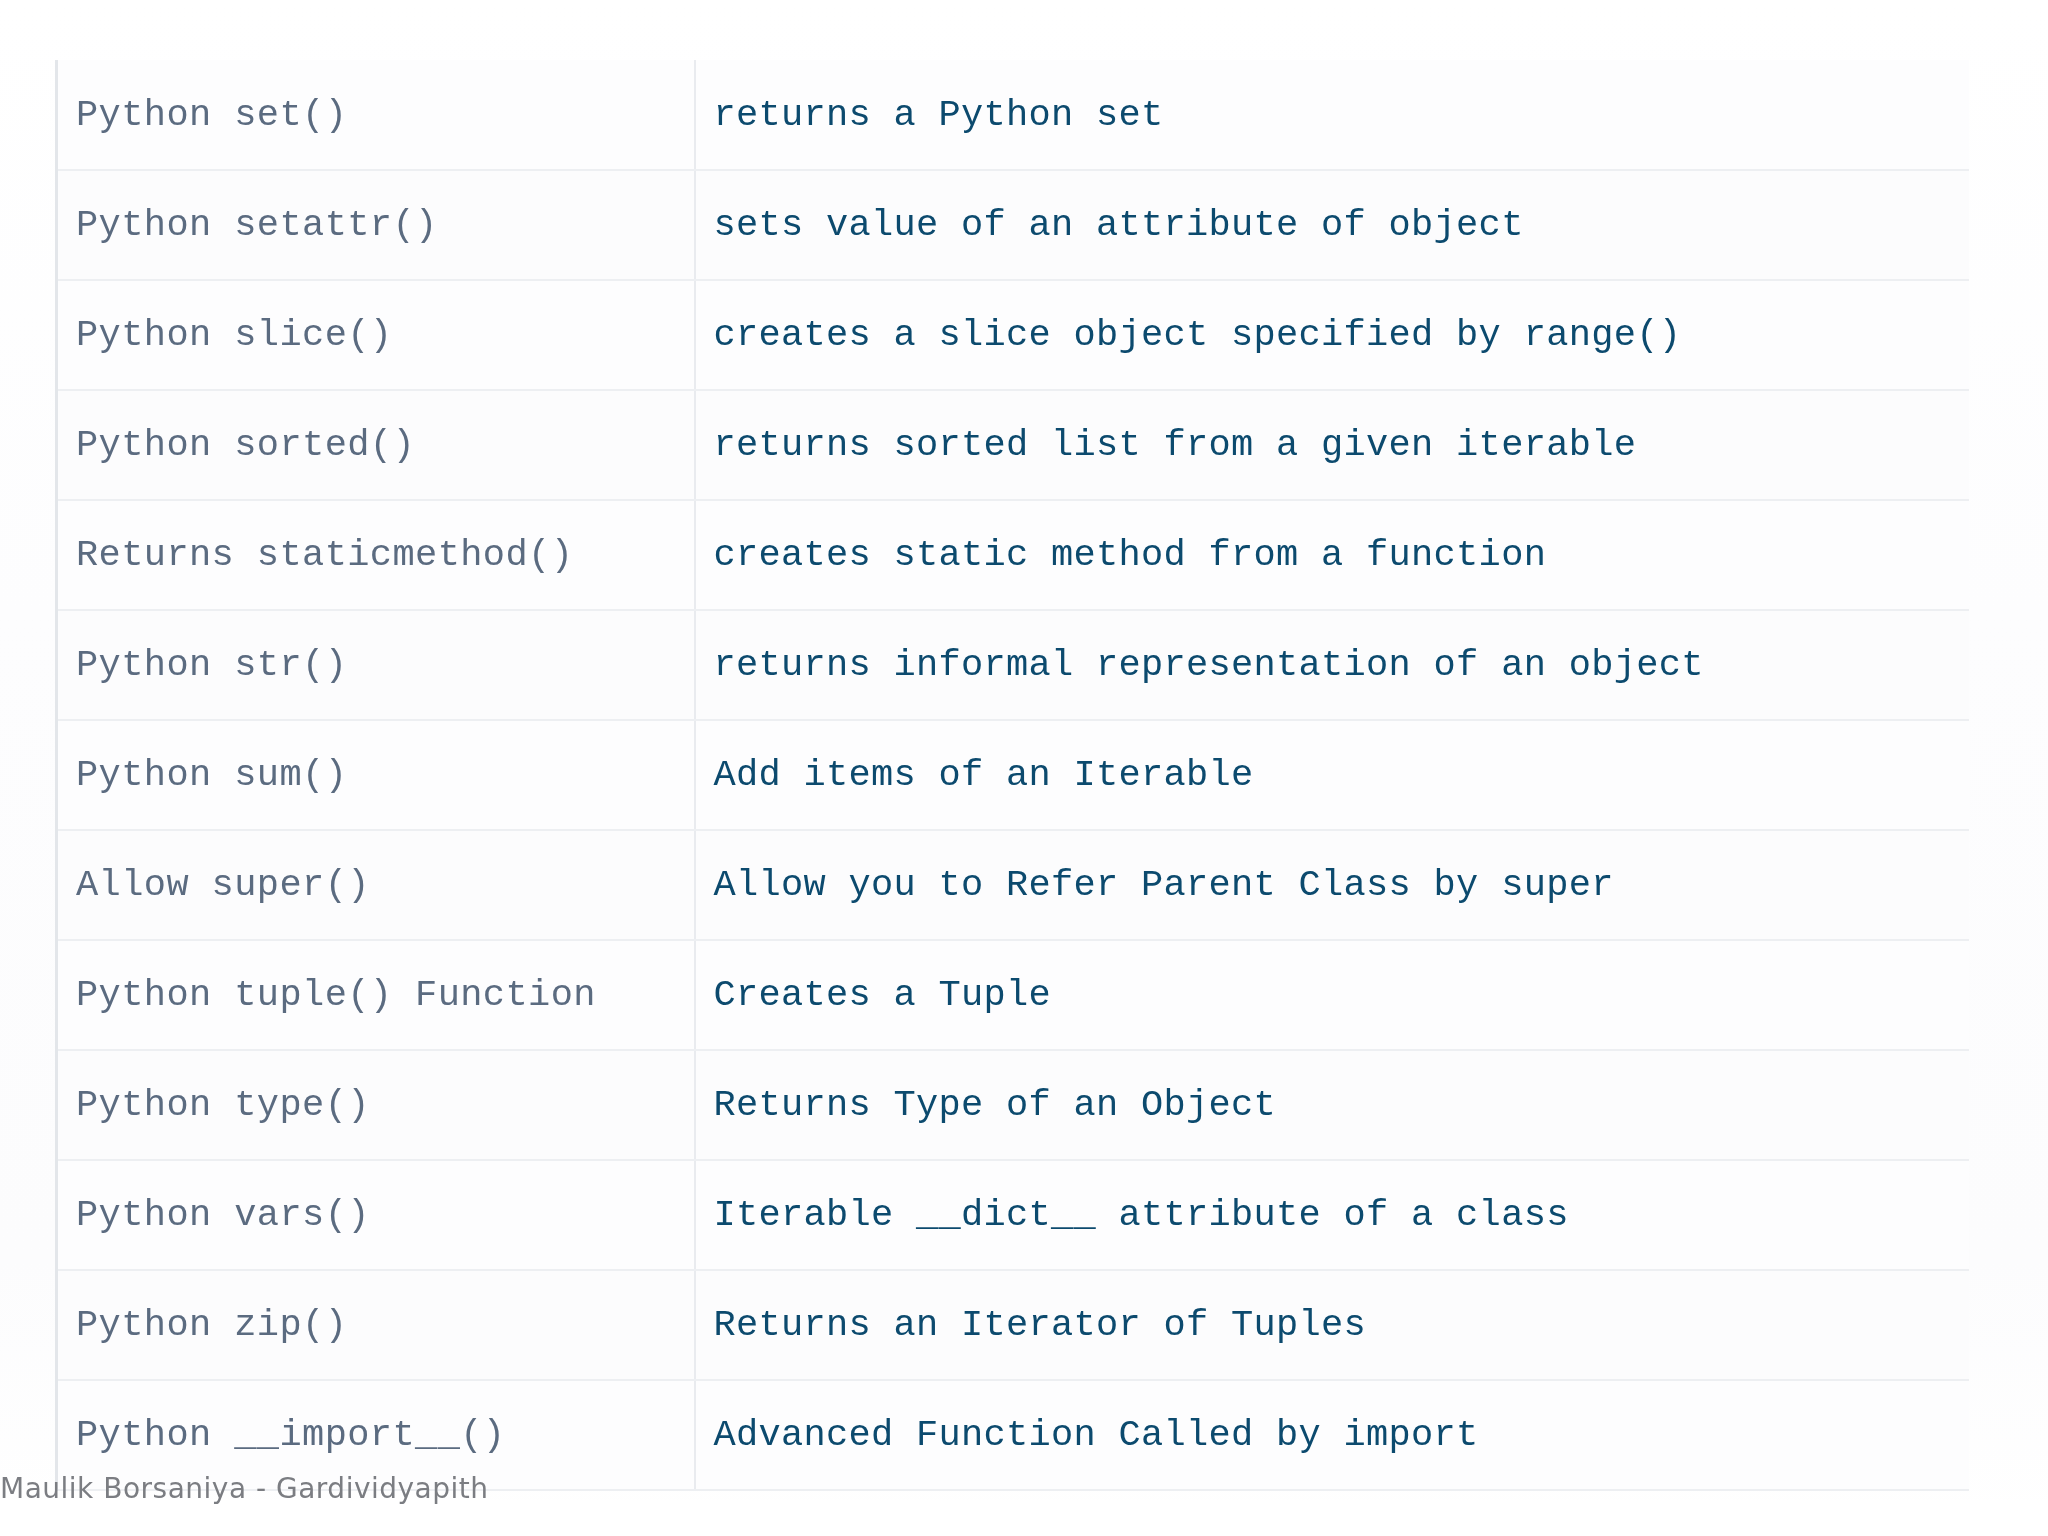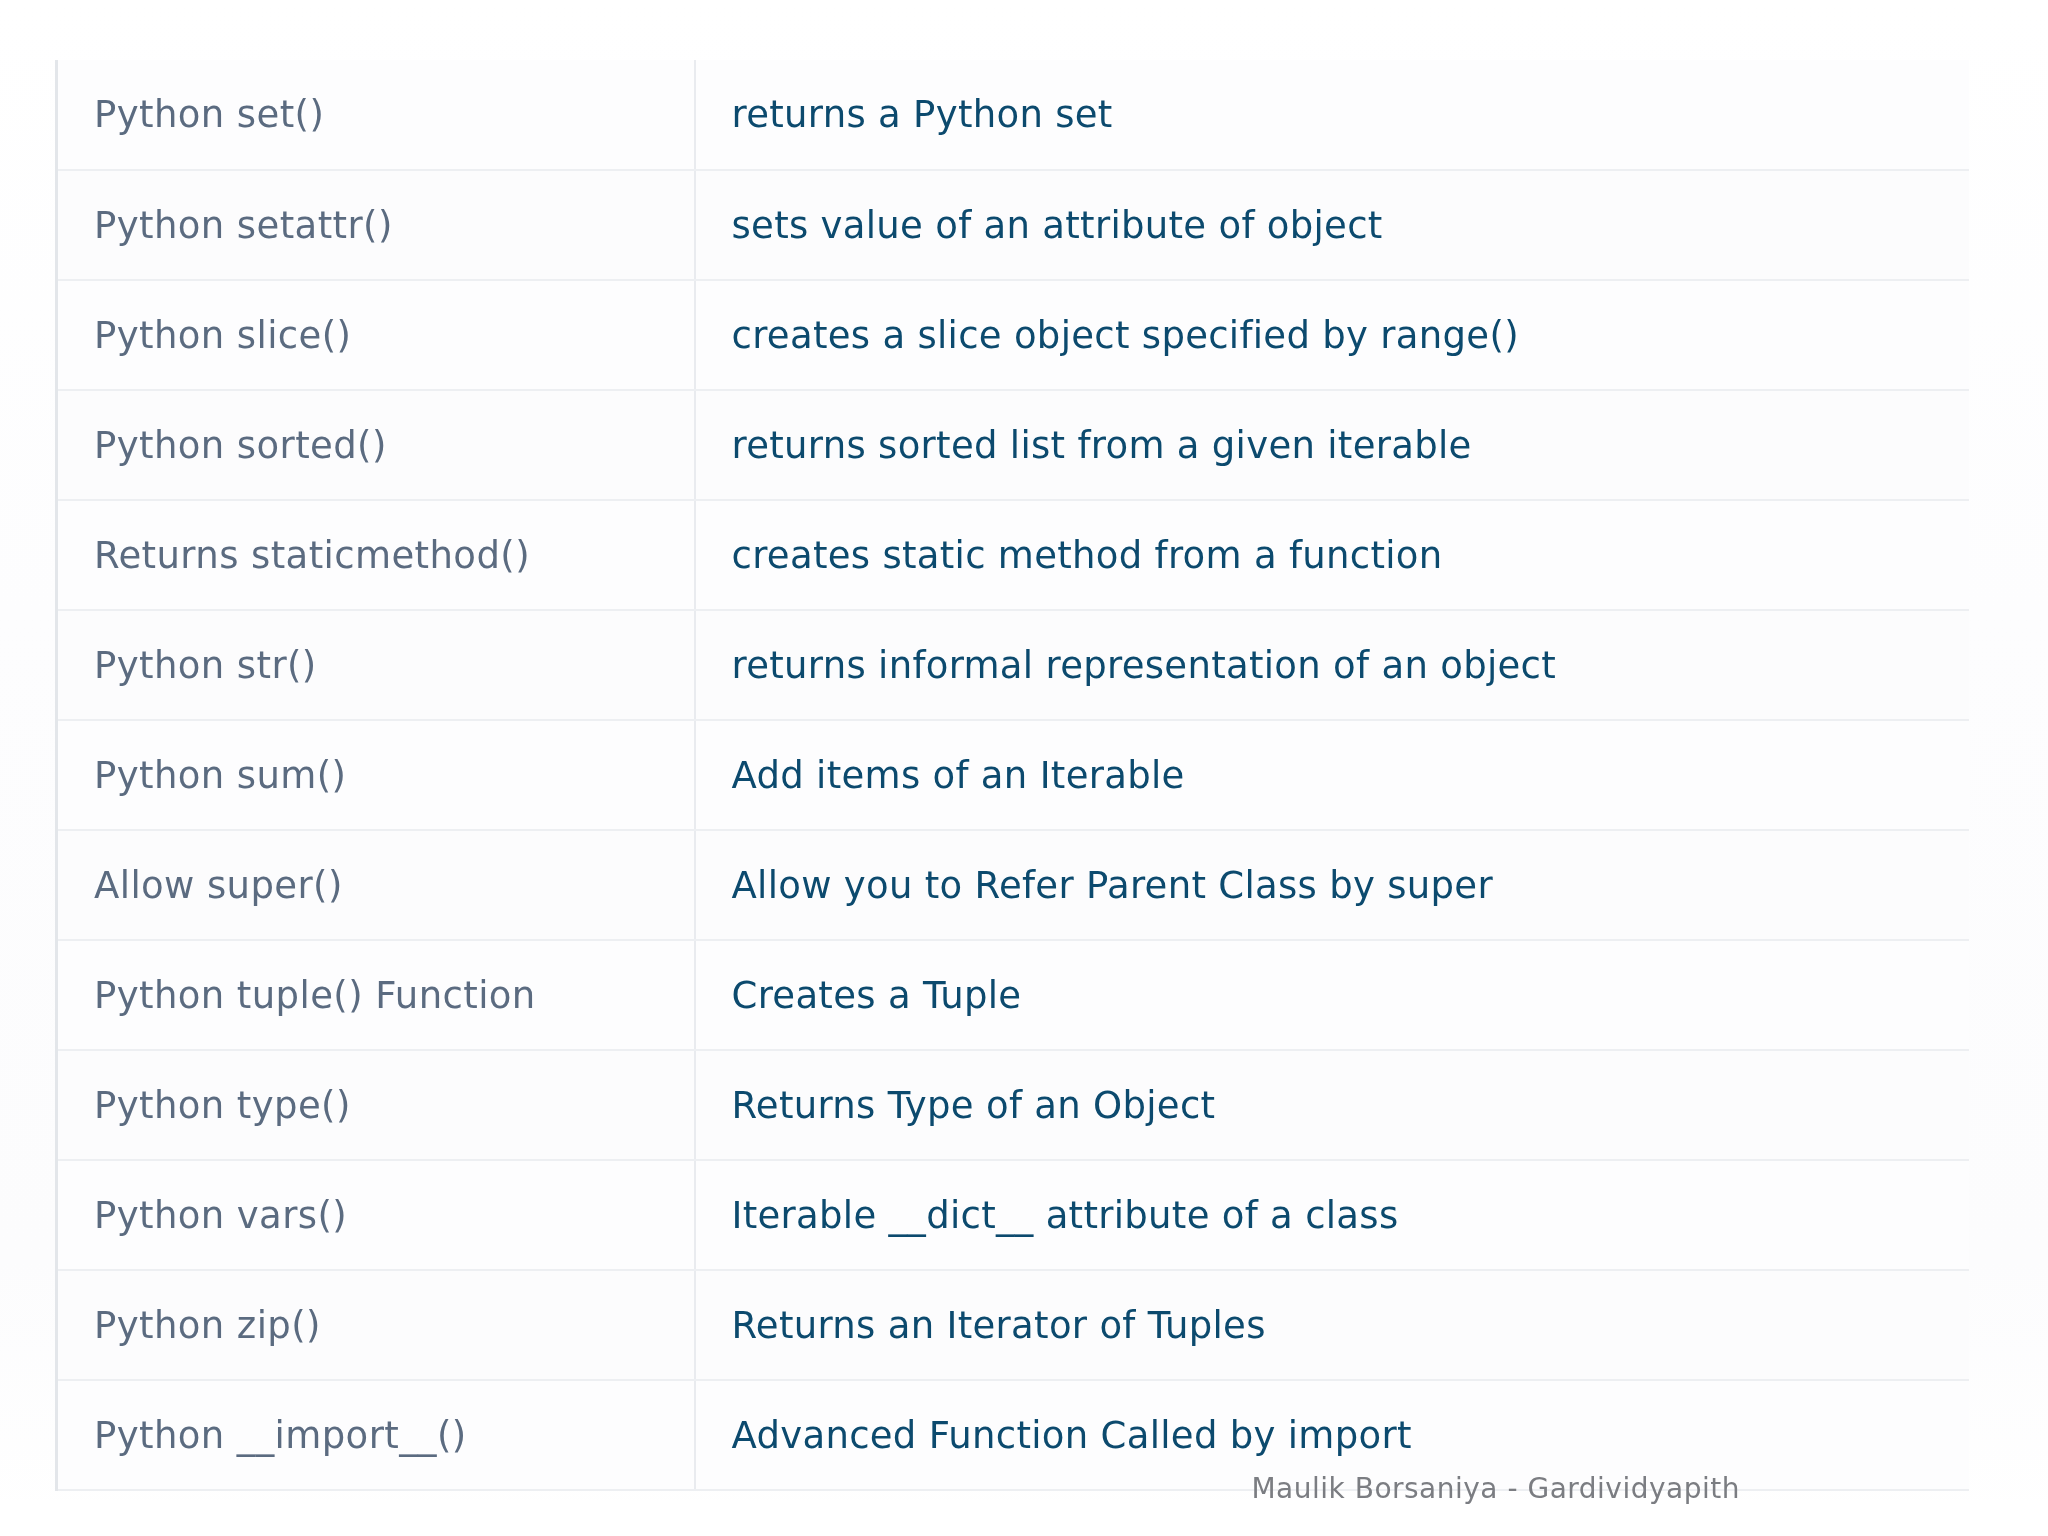--- a/index.html
+++ b/index.html
@@ -50,23 +50,24 @@
 
   table.fn-table col.c-name { width: 638px; }
   table.fn-table col.c-desc { width: 1274px; }
 
   table.fn-table tr {
     height: 110px;
   }
 
   table.fn-table td {
     border-bottom: 2px solid #edeff2;
-    padding: 0 0 0 36px;
+    padding: 0 0 0 18px;
     vertical-align: middle;
     background: #fdfdfe;
+    font-family: Liberation Mono, monospace;
   }
 
   table.fn-table tr:nth-child(even) td {
     background: #fcfcfd;
   }
 
   td.cell-name {
     color: #5b6b80;
     font-size: 37px;
     font-weight: 400;
@@ -87,21 +88,21 @@
   
   table.fn-table td.cell-desc {
     box-shadow: none;
   }
 
   .watermark {
     position: absolute;
     left: 0;
     top: 1472px;
     width: 1740px;
-    text-align: right;
+    text-align: left;
     color: #7b7d82;
     font-size: 28px;
     letter-spacing: 0.5px;
     font-family: "DejaVu Sans", "Liberation Sans", sans-serif;
     pointer-events: none;
   }
 
   .bottom-fade {
     position: absolute;
     left: 0;

